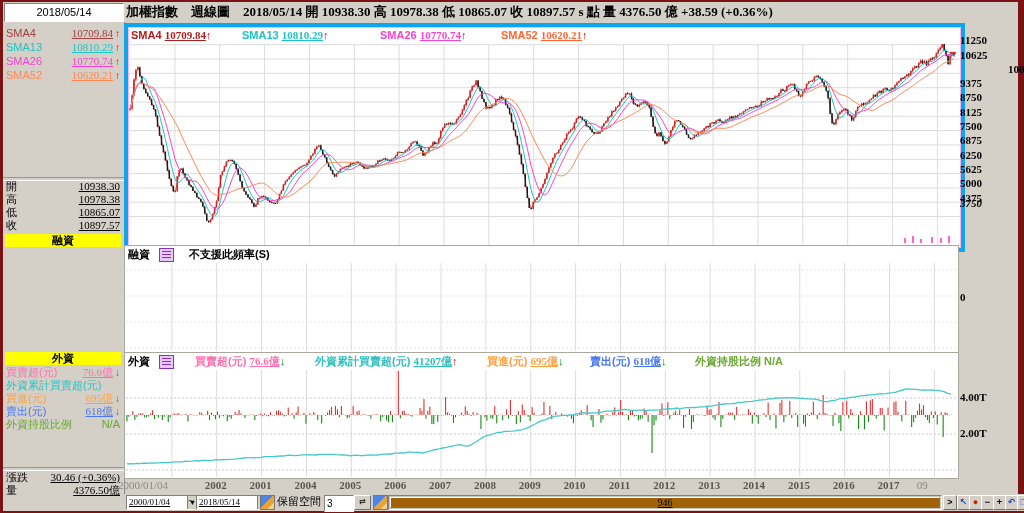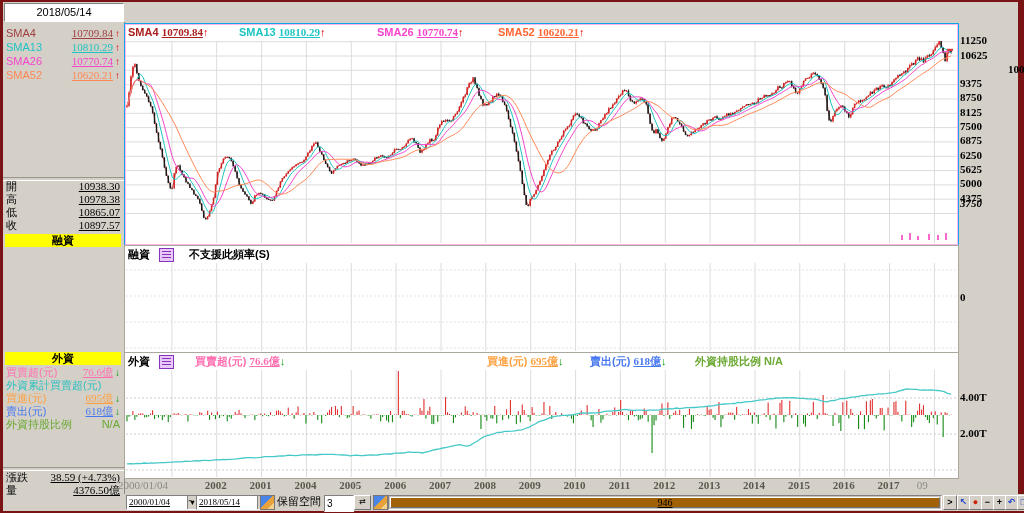--- a/index.html
+++ b/index.html
@@ -23,21 +23,21 @@
   .srow .arr{flex:0 0 auto;margin-left:2px;font-weight:bold;font-size:10px;}
   .groove{position:absolute;left:0;right:0;height:2px;border-top:1px solid #9a968c;border-bottom:1px solid #ffffff;}
   .yellow-hdr{position:absolute;left:2px;right:3px;height:13px;background:#ffff00;color:#000;font-size:11px;
               font-weight:bold;text-align:center;line-height:13px;}
   .c-sma4{color:#a04040}.c-sma13{color:#1fc4c4}.c-sma26{color:#f644cc}.c-sma52{color:#ff8855}
   .c-pink{color:#ff6fb0}.c-cyan{color:#2fc0c0}.c-orange{color:#ffa040}.c-blue{color:#4878f0}.c-green{color:#6aa832}
   .c-blk{color:#000}
   .up{color:#e00000}.dn{color:#0a9a0a}
   
   #main-panel{position:absolute;left:124px;top:23px;width:833px;height:221px;background:#fff;
-              border:1px solid #0ea5e9;box-shadow:inset 0 0 0 1px #ffb4ee;}
+              border:4px solid #0ea5e9;box-shadow:inset 0 0 0 1px #ffb4ee;}
   #main-legend{position:absolute;left:0;top:2px;width:100%;height:15px;font-size:11px;font-weight:bold;}
   .lg{position:absolute;white-space:nowrap;}
   #main-chart{position:absolute;left:1px;top:17px;}
   #margin-panel{position:absolute;left:124px;top:245px;width:833px;height:106px;background:#fff;border:1px solid #aaa89c;}
   #foreign-panel{position:absolute;left:124px;top:352px;width:833px;height:125px;background:#fff;border:1px solid #aaa89c;}
   .panel-hdr{position:absolute;left:0;top:1px;width:100%;height:15px;font-size:11px;font-weight:bold;white-space:nowrap;}
   .phitem{position:absolute;top:0;line-height:15px;}
   .menu-icon{position:absolute;top:1px;width:13px;height:12px;border:1px solid #8833bb;background:#e8c8f8;}
   .menu-icon i{display:block;height:1px;background:#8833bb;margin:2px 2px 0 2px;}
   #margin-chart{position:absolute;left:1px;top:17px;}
@@ -68,20 +68,21 @@
 <body>
 
 <div id="screen">
 
   <div class="frame" style="left:0;top:0;width:1024px;height:2px"></div>
   <div class="frame" style="left:0;top:0;width:3px;height:513px"></div>
   <div class="frame" style="left:1018px;top:0;width:6px;height:494px"></div>
   <div class="frame" style="left:0;top:511px;width:1024px;height:2px"></div>
 
   <div id="date-box">2018/05/14</div>
+  <div id="title-bar">加權指數　週線圖　2018/05/14 開 10938.30 高 10978.38 低 10865.07 收 10897.57 s 點  量 4376.50 億  +38.59 (+0.36%)</div>
 
   <div id="sidebar">
     <div class="srow" style="top:5px">
       <span class="lab c-sma4">SMA4</span>
         <span class="sp"></span>
       <span class="val num c-sma4">10709.84</span>
       <span class="arr up">↑</span>
     </div>
     <div class="srow" style="top:19px">
       <span class="lab c-sma13">SMA13</span>
@@ -151,21 +152,21 @@
     <div class="srow" style="top:396px">
       <span class="lab c-green">外資持股比例</span>
         <span class="sp"></span>
       <span class="val c-green">N/A</span>
     </div>
 
     <div class="groove" style="top:445px"></div>
     <div class="srow c-blk" style="top:449px">
       <span class="lab">漲跌</span>
         <span class="sp"></span>
-      <span class="val num">38.59 (+4.73%)</span>
+      <span class="val num">30.46 (+0.36%)</span>
     </div>
     <div class="srow c-blk" style="top:462px">
       <span class="lab">量</span>
         <span class="sp"></span>
       <span class="val num">4376.50億</span>
     </div>
   </div>
 
   <div id="main-panel">
     <div id="main-legend">
@@ -1108,20 +1109,23 @@
     <div class="panel-hdr">
       <span class="phitem c-blk" style="left:3px">外資</span>
       <div class="menu-icon" style="left:34px">
           <i></i>
           <i></i>
           <i></i>
         </div>
       <span class="phitem c-pink" style="left:70px">
         <span>買賣超(元)</span> <span class="num">76.6億</span><span class="dn">↓</span>
       </span>
+      <span class="phitem c-cyan" style="left:190px">
+        <span>外資累計買賣超(元)</span> <span class="num">41207億</span><span class="up">↑</span>
+      </span>
       <span class="phitem c-orange" style="left:362px">
         <span>買進(元)</span> <span class="num">695億</span><span class="dn">↓</span>
       </span>
       <span class="phitem c-blue" style="left:465px">
         <span>賣出(元)</span> <span class="num">618億</span><span class="dn">↓</span>
       </span>
       <span class="phitem c-green" style="left:570px">
         <span>外資持股比例</span> <b>N/A</b>
       </span>
     </div>

